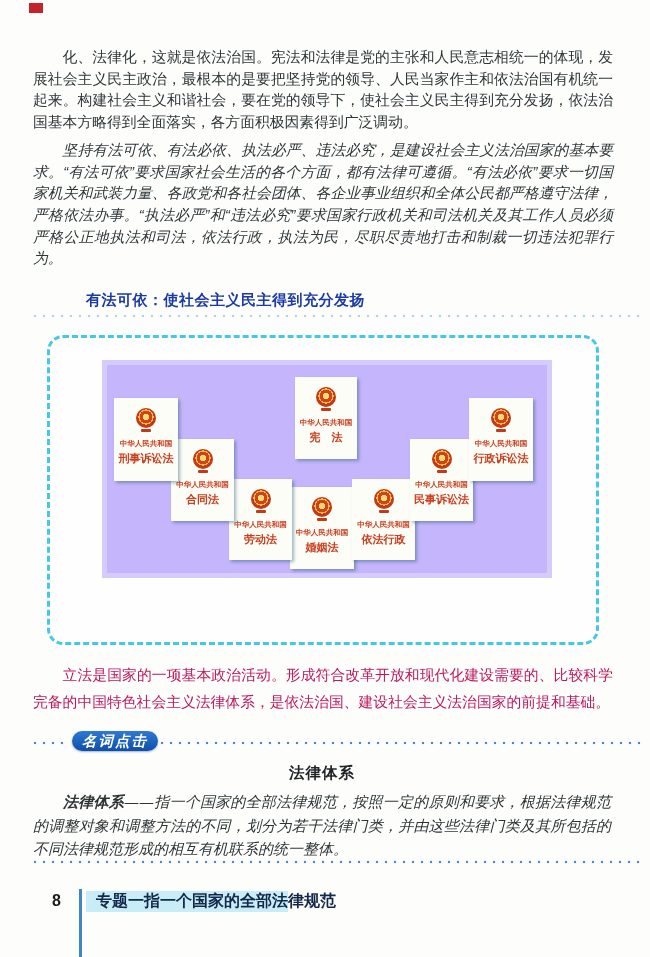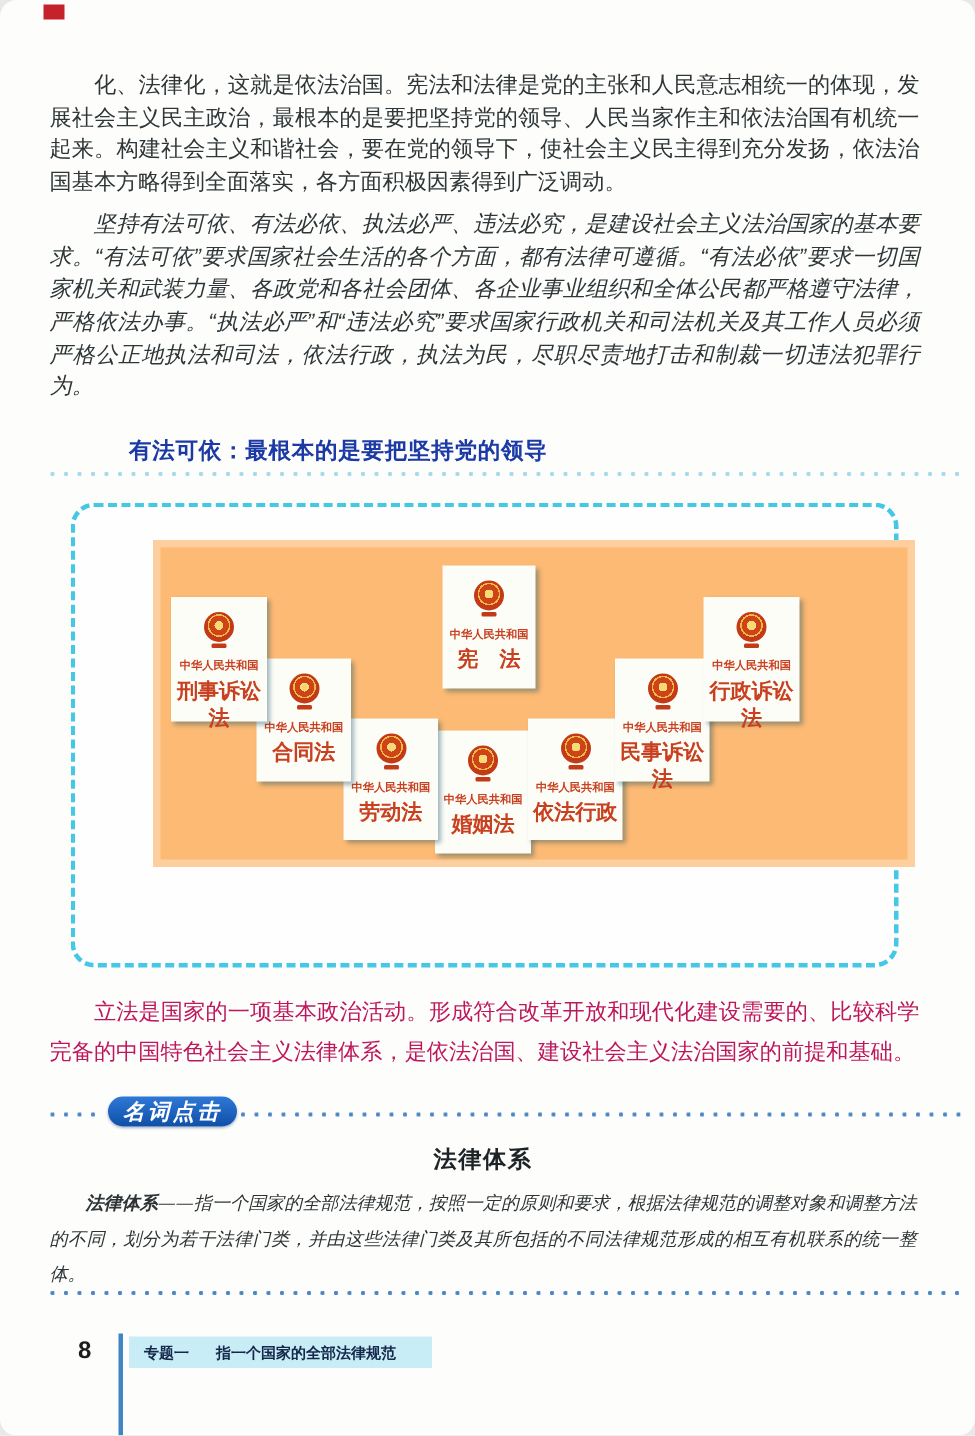--- a/index.html
+++ b/index.html
@@ -1,20 +1,20 @@
 <!DOCTYPE html>
 <html><head>
 <meta charset="utf-8">
 <style>
   * { margin:0; padding:0; box-sizing:border-box; }
   html,body { background:#e8e8e8; }
   body { font-family:"Liberation Sans","DejaVu Sans",sans-serif; }
   .page {
     position:relative; width:650px; height:957px; margin:0 auto;
-    background:#fdfdfc; overflow:hidden; color:#2e3638;border-radius:11px;
+    background:#fdfdfc; overflow:hidden; color:#2e3638;
   }
 
   
   .red-mark { position:absolute; left:29px; top:3px; width:14px; height:10px; background:#c5232b; }
 
   
   .bodytext {
     position:absolute; left:33px; top:47px; width:580px;
     font-size:14.8px; line-height:21.7px; text-align:justify; color:#2e3638;
   }
@@ -37,22 +37,22 @@
   .rule-badge-right { left:160px; top:741px; width:485px; }
 
   
   .activity-box {
     position:absolute; left:47px; top:335px; width:552px; height:310px;
     border:3px dashed #45c8e6; border-radius:16px; background:#fefefe;
   }
 
   
   .lawbooks-image {
-    position:absolute; left:102px; top:360px; width:508px; height:218px;
-    background:#fdba74;
+    position:absolute; left:102px; top:360px; width:450px; height:218px;
+    background:#c4b5fd;
     box-shadow: inset 0 0 0 5px rgba(255,255,255,0.30);
     padding-left: 36px;
   }
   .book {
     position:absolute; background:#fdfdf8; text-align:center;
     box-shadow:2px 2px 3px rgba(20,80,100,0.40);
   }
   .bk1 { left:193px; top:17px;  width:62px; height:82px; z-index:6; }
   .bk2 { left:12px;  top:38px;  width:64px; height:83px; z-index:5; }
   .bk3 { left:69px;  top:79px;  width:63px; height:82px; z-index:4; }
@@ -63,21 +63,21 @@
   .bk8 { left:367px; top:38px;  width:64px; height:83px; z-index:5; }
   .emblem {
     position:relative; width:20px; height:20px; margin:10px auto 0; border-radius:50%;
     background:radial-gradient(circle at 50% 45%, #f7d976 0 3px, #cf4318 3px 6.5px, #f0b84a 6.5px 7.6px, #c23a16 7.6px 100%);
   }
   .emblem::after {
     content:""; position:absolute; left:50%; top:100%; transform:translateX(-50%);
     width:10px; height:3px; margin-top:1px; background:#c23a16; border-radius:1px;
   }
   .bk-country { margin-top:11px; font-size:7.5px; font-weight:bold; color:#c8401f; line-height:1.35; }
-  .bk-law     { margin-top:2px;  font-size:14px; font-weight:bold; color:#c8401f; line-height:1.3; }
+  .bk-law     { margin-top:2px;  font-size:11px; font-weight:bold; color:#c8401f; line-height:1.3; }
 
   
   .caption {
     position:absolute; left:62px; top:588px; width:528px;
     font-family:"DejaVu Serif","Liberation Serif",serif; font-style:italic;
     font-size:13px; line-height:27px; color:#33383b; text-align:justify; text-indent:26px;
   }
   .globe {
     display:inline-block; width:13px; height:13px; border-radius:50%;
     margin-right:9px; vertical-align:-2px; font-style:normal;
@@ -99,47 +99,47 @@
     box-shadow:0 1px 2px rgba(0,40,90,.35);
   }
 
   .glossary-title {
     position:absolute; left:33px; top:763px; width:578px; text-align:center;
     font-size:15.5px; font-weight:bold; color:#1e2326; letter-spacing:1px;
   }
   .glossary-def {
     position:absolute; left:33px; top:791px; width:578px;
     font-family:"DejaVu Serif","Liberation Serif",serif; font-style:italic;
-    font-size:12px; line-height:23.5px; color:#2e3436; text-align:justify; text-indent:2em;
+    font-size:15px; line-height:23.5px; color:#2e3436; text-align:justify; text-indent:2em;
   }
   .glossary-def b { font-style:italic; }
 
   
   .page-number { position:absolute; left:52px; top:892px; font-size:16px; font-weight:bold; color:#1c1c1c; }
   .footer-vline { position:absolute; left:79px; top:889px; width:3px; height:68px; background:#3f86c2; }
   .footer-strip {
     position:absolute; left:86px; top:891px; width:202px; height:21px;
     background:#c8edf6; display:flex; align-items:center; padding-left:10px;
-    font-size:10px; font-weight:bold; color:#14284b; white-space:nowrap;
+    font-size:16px; font-weight:bold; color:#14284b; white-space:nowrap;
   }
   .footer-strip .gap { display:inline-block; width:18px; }
 </style>
 </head>
 <body>
 
 <div class="page">
 
   <div class="red-mark"></div>
 
   <div class="bodytext">
     <p>化、法律化，这就是依法治国。宪法和法律是党的主张和人民意志相统一的体现，发展社会主义民主政治，最根本的是要把坚持党的领导、人民当家作主和依法治国有机统一起来。构建社会主义和谐社会，要在党的领导下，使社会主义民主得到充分发扬，依法治国基本方略得到全面落实，各方面积极因素得到广泛调动。</p>
     <p>坚持有法可依、有法必依、执法必严、违法必究，是建设社会主义法治国家的基本要求。“有法可依”要求国家社会生活的各个方面，都有法律可遵循。“有法必依”要求一切国家机关和武装力量、各政党和各社会团体、各企业事业组织和全体公民都严格遵守法律，严格依法办事。“执法必严”和“违法必究”要求国家行政机关和司法机关及其工作人员必须严格公正地执法和司法，依法行政，执法为民，尽职尽责地打击和制裁一切违法犯罪行为。</p>
   </div>
 
-  <div class="sec-heading">有法可依：最根本的是要把坚持党的领导</div>
+  <div class="sec-heading">有法可依：使社会主义民主得到充分发扬</div>
   <div class="dots dots-light rule-under-heading"></div>
 
   <div class="activity-box"></div>
 
   <div class="lawbooks-image">
       <div class="book bk1">
         <div class="emblem"></div>
         <div class="bk-country">中华人民共和国</div>
         <div class="bk-law">宪　法</div>
       </div>

